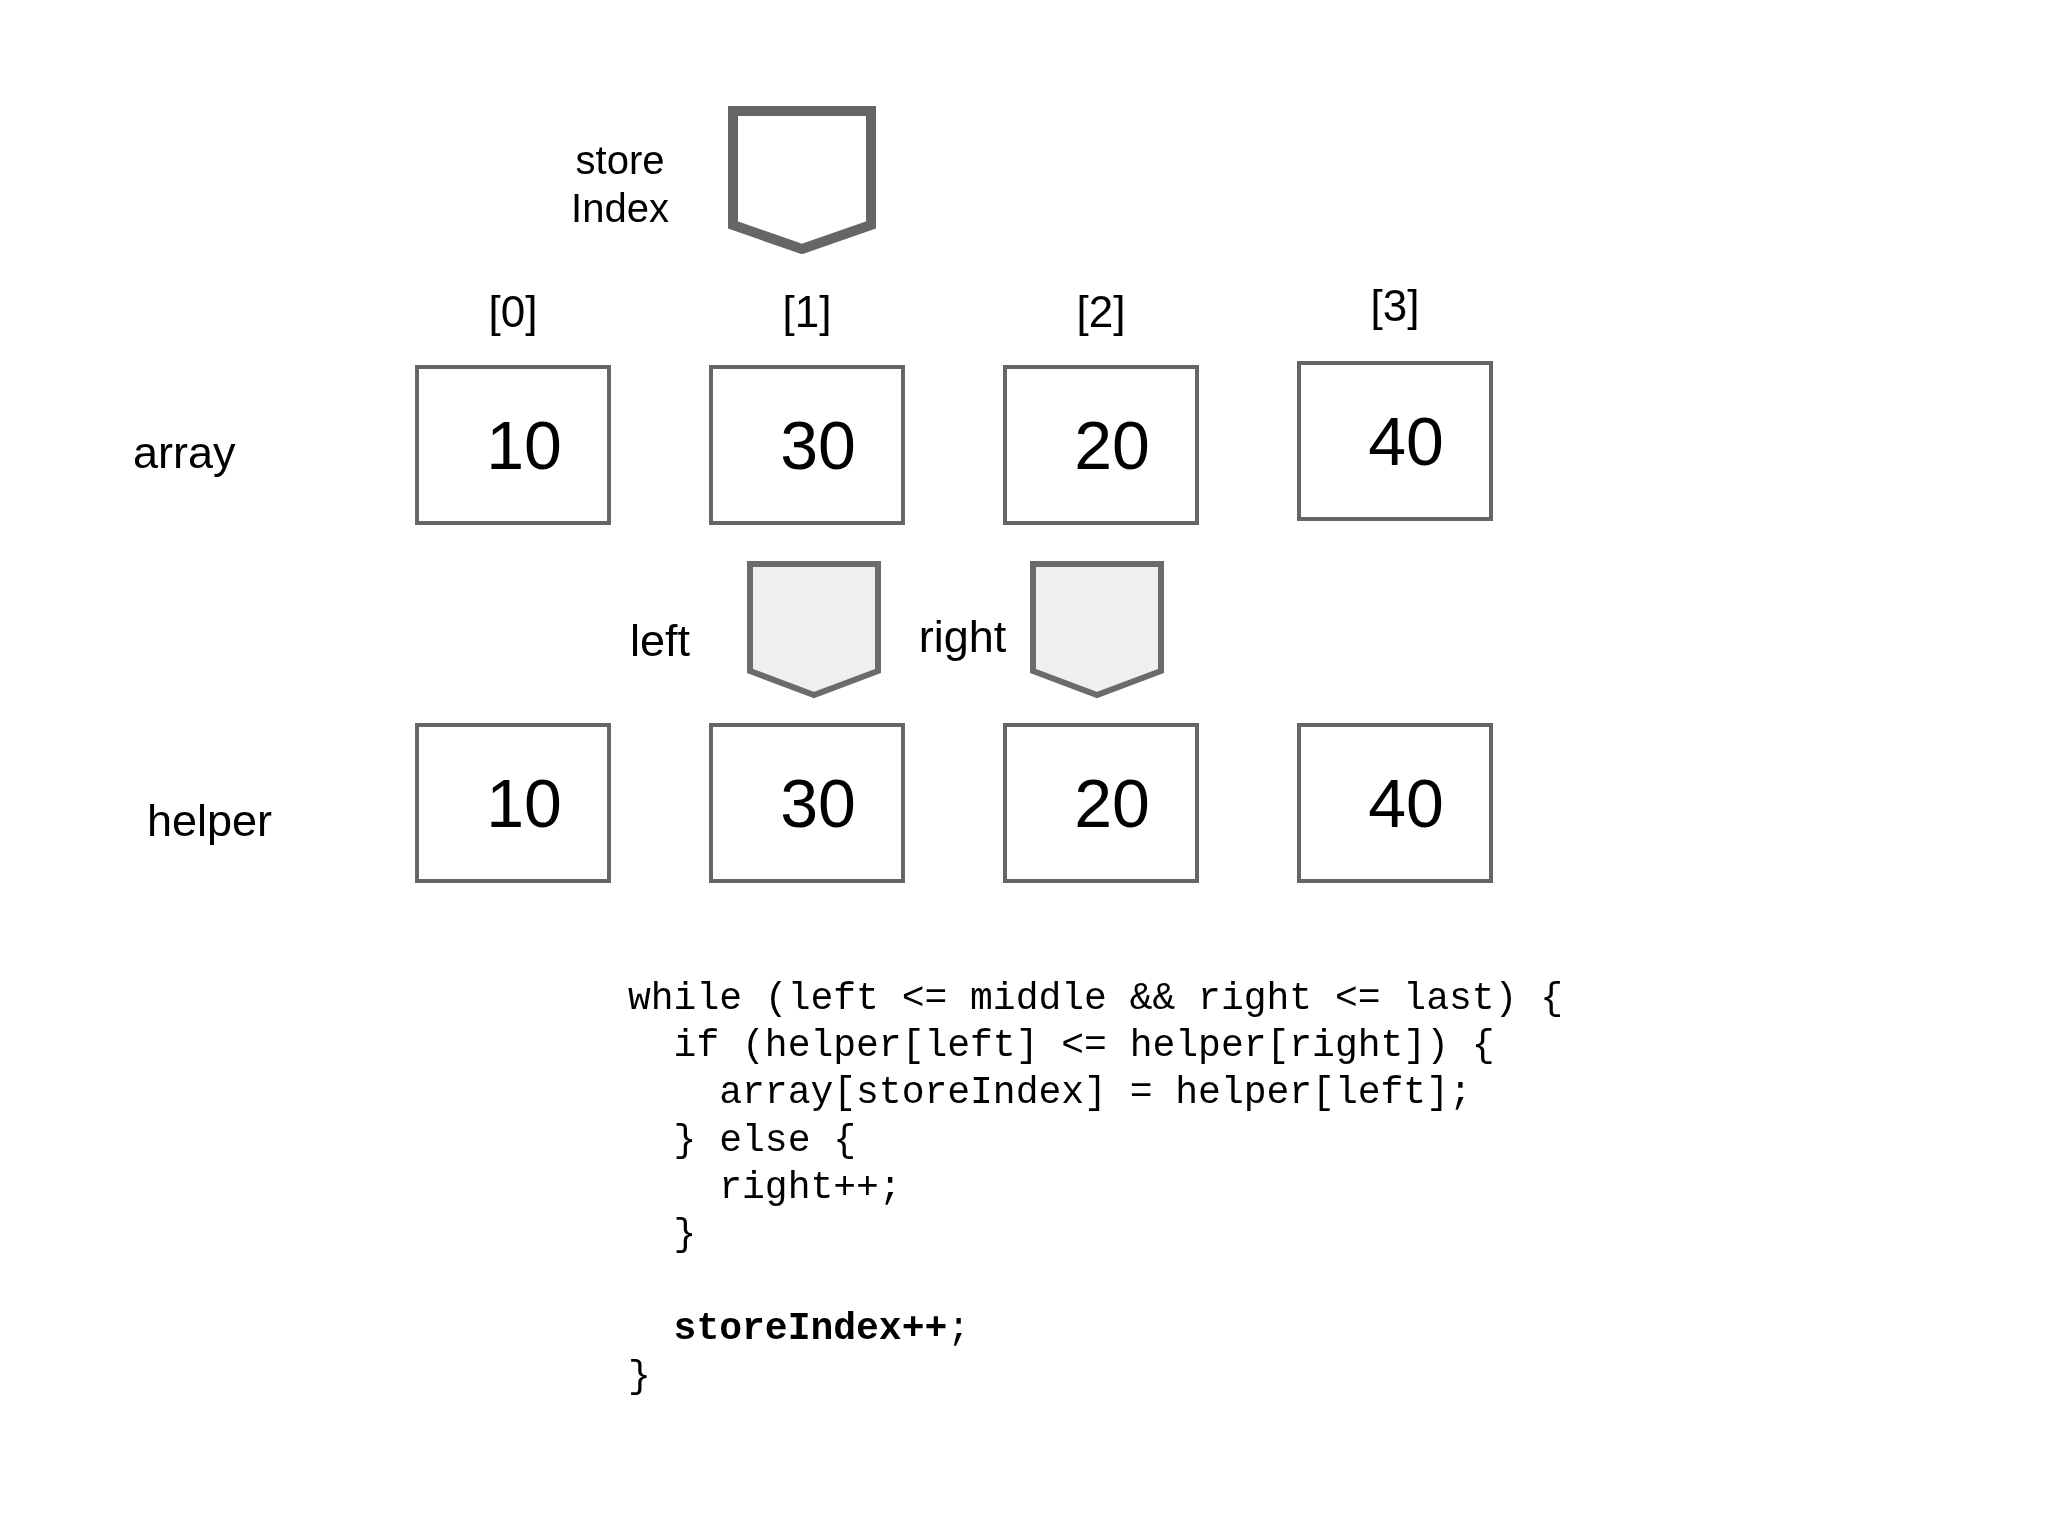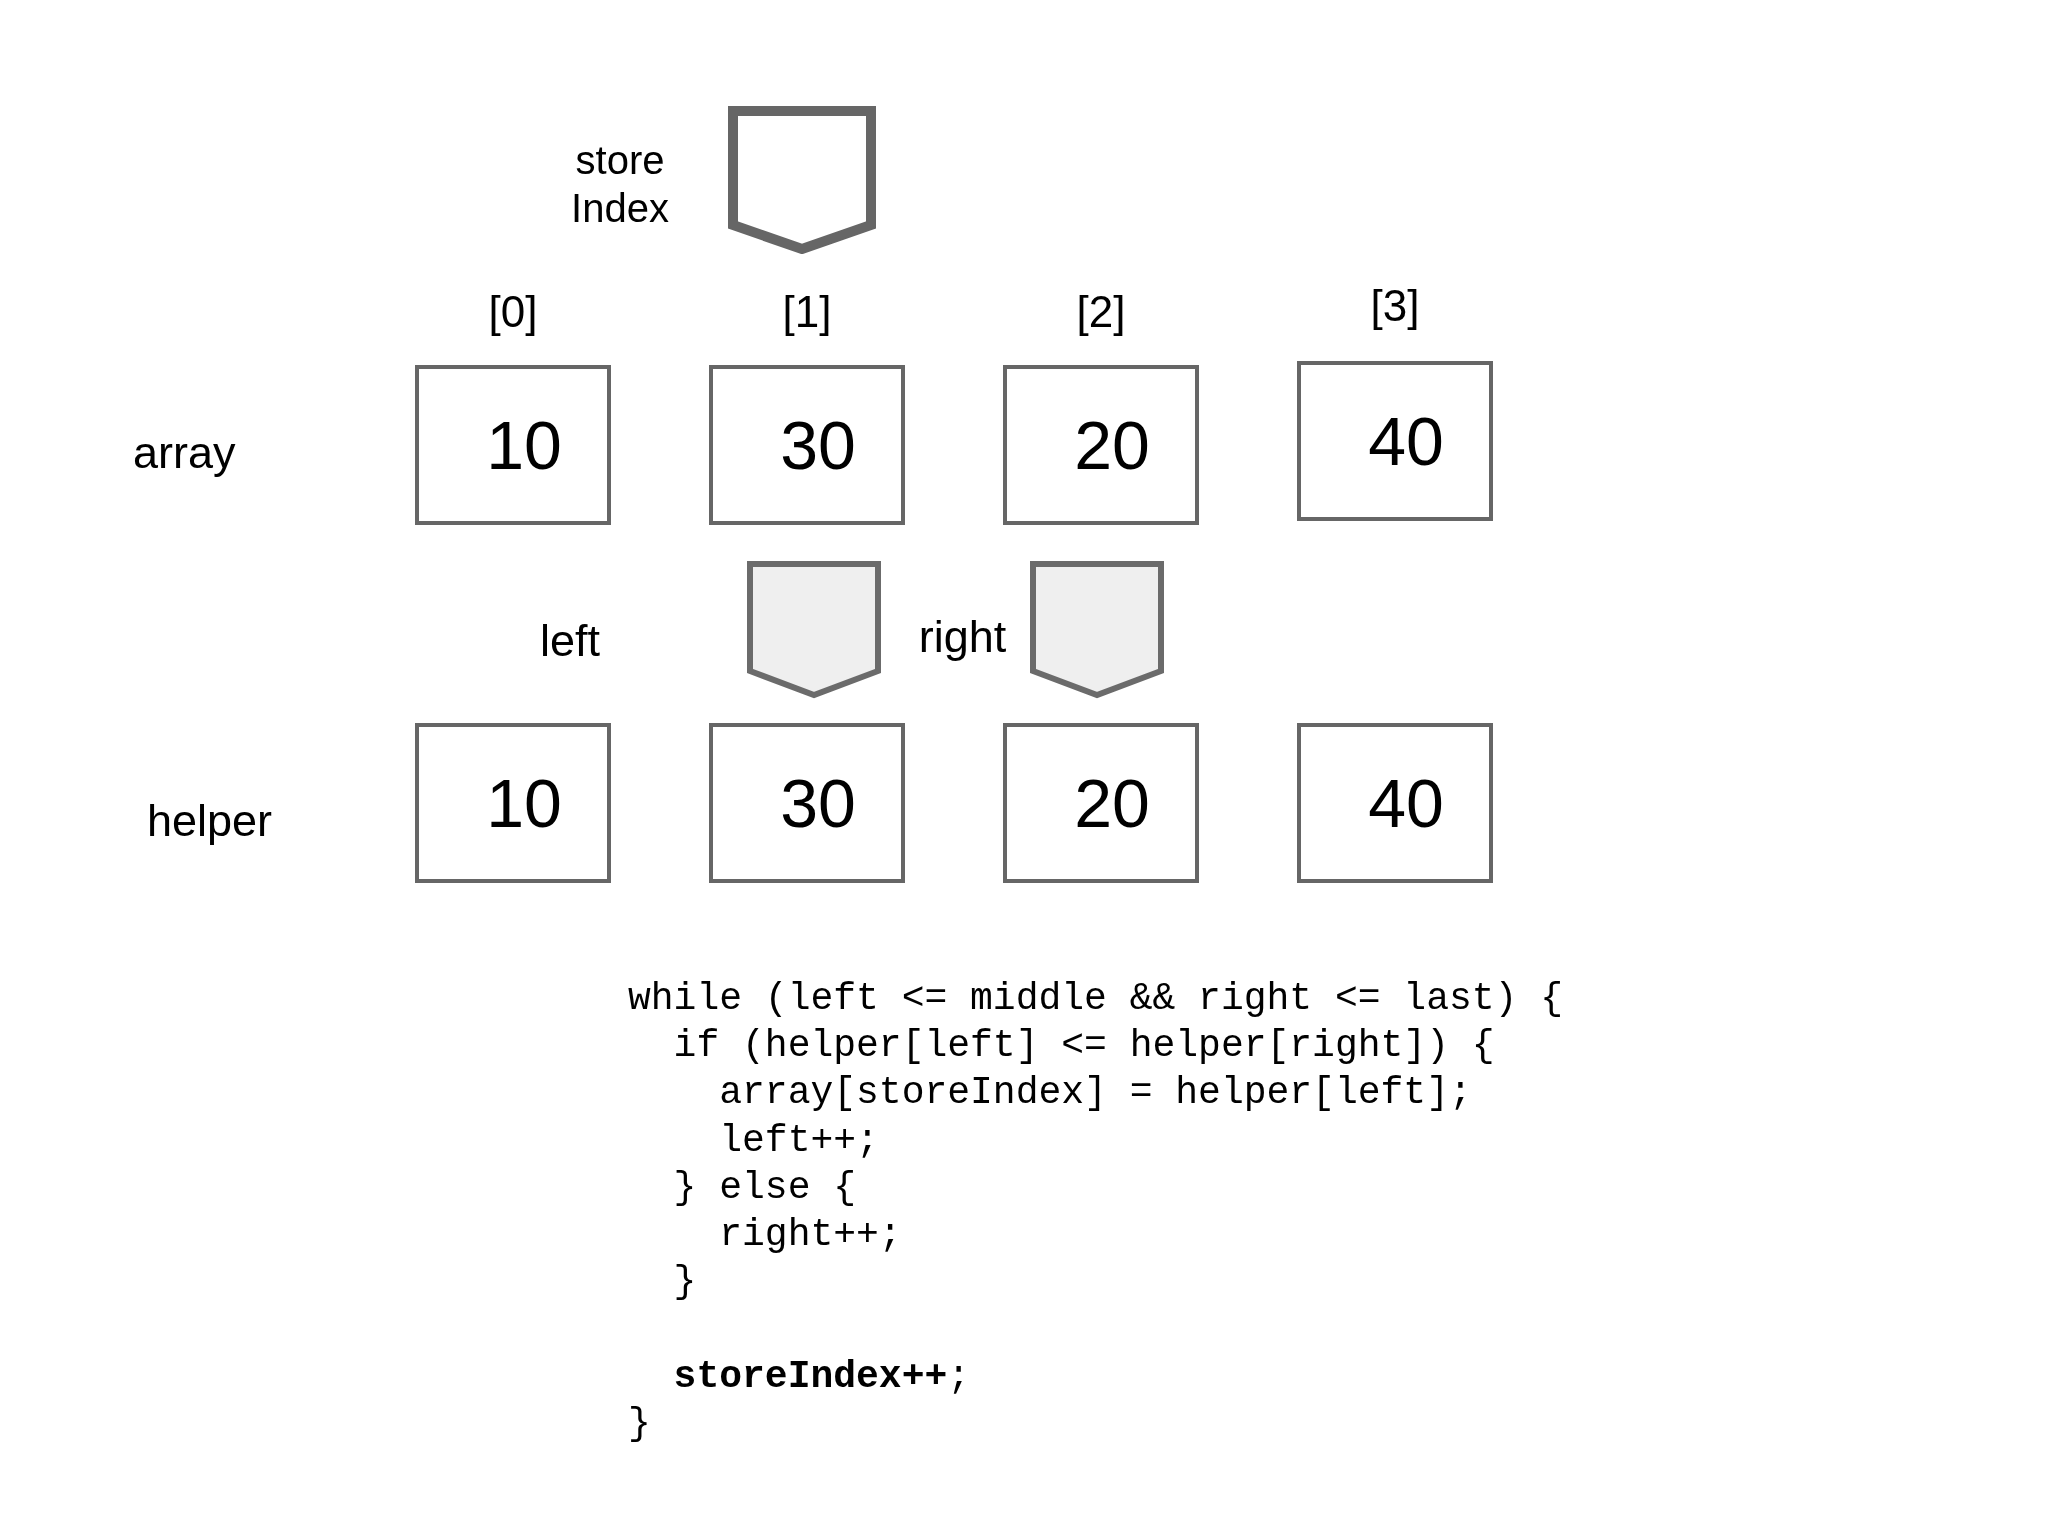--- a/index.html
+++ b/index.html
@@ -87,41 +87,40 @@
   <div class="abs index-label" style="left:709px;">[1]</div>
   <div class="abs index-label" style="left:1003px;">[2]</div>
   <div class="abs index-label" style="left:1297px; top:284px;">[3]</div>
 
   <div class="abs row-label" style="left:133px; top:430px;">array</div>
   <div class="abs cell" style="left:415px;  top:365px;">10</div>
   <div class="abs cell" style="left:709px;  top:365px;">30</div>
   <div class="abs cell" style="left:1003px; top:365px;">20</div>
   <div class="abs cell" style="left:1297px; top:361px;">40</div>
 
-  <div class="abs ptr-label" style="left:540px; top:618px; width:150px; ">left</div>
+  <div class="abs ptr-label" style="left:540px; top:618px; width:150px; text-align:right;">left</div>
   <div class="abs ptr-label" style="left:890px; top:614px; width:145px; text-align:center;">right</div>
 
   <svg class="abs pointer-svg" style="left:747px; top:561px;" width="134" height="138" viewBox="0 0 134 138">
     <polygon class="side-pointer-shape" points="3,3 131,3 131,110 67,134 3,110"></polygon>
   </svg>
   <svg class="abs pointer-svg" style="left:1030px; top:561px;" width="134" height="138" viewBox="0 0 134 138">
     <polygon class="side-pointer-shape" points="3,3 131,3 131,110 67,134 3,110"></polygon>
   </svg>
 
   <div class="abs row-label" style="left:123px; top:798px;margin-left:24px;">helper</div>
   <div class="abs cell" style="left:415px;  top:723px;">10</div>
   <div class="abs cell" style="left:709px;  top:723px;">30</div>
   <div class="abs cell" style="left:1003px; top:723px;">20</div>
   <div class="abs cell" style="left:1297px; top:723px;">40</div>
 
   <div class="abs" id="code-block">
     <div class="code-line">while (left &lt;= middle &amp;&amp; right &lt;= last) {</div>
     <div class="code-line">  if (helper[left] &lt;= helper[right]) {</div>
     <div class="code-line">    array[storeIndex] = helper[left];</div>
-    <div class="code-line">    left++;</div>
     <div class="code-line">  } else {</div>
     <div class="code-line">    right++;</div>
     <div class="code-line">  }</div>
     <div class="code-line"></div>
     <div class="code-line"><span>  </span><b>storeIndex++</b><span>;</span></div>
     <div class="code-line">}</div>
   </div>
 
 </div>
 

